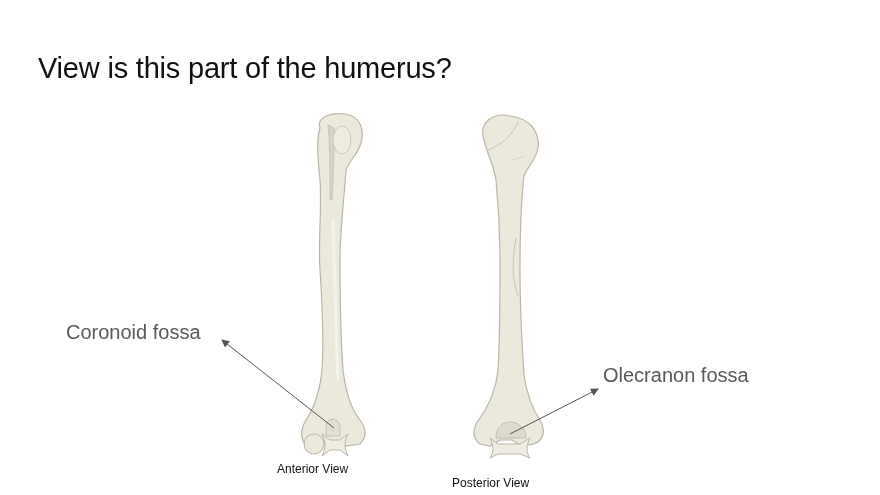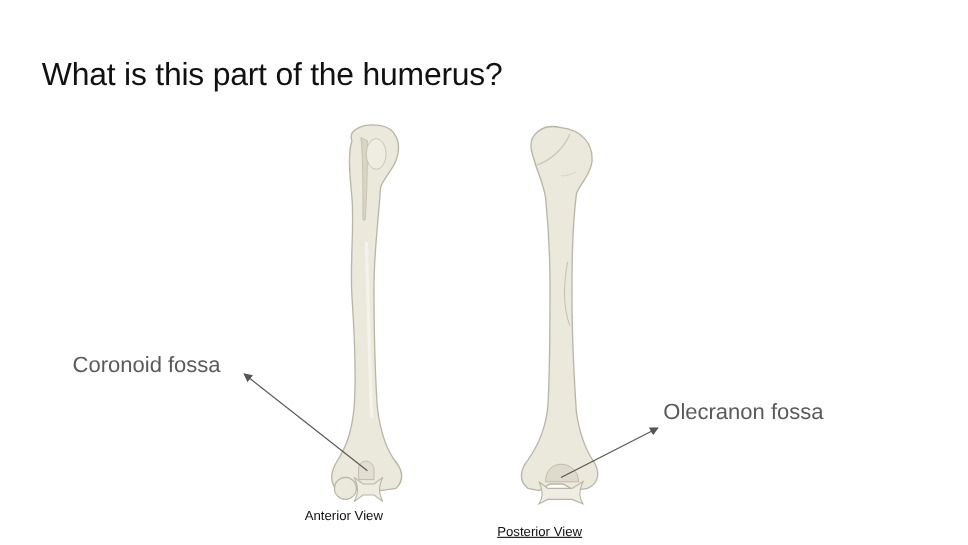--- a/index.html
+++ b/index.html
@@ -9,21 +9,21 @@
   .title { position: absolute; left: 38px; top: 52px; font-size: 29px; color: #111111; white-space: nowrap; letter-spacing: -0.2px; }
   .label { position: absolute; font-size: 20px; color: #595959; white-space: nowrap; }
   .caption { position: absolute; font-size: 12px; color: #111111; white-space: nowrap; }
   svg.art { position: absolute; left: 0; top: 0; }
 </style>
 </head>
 <body>
 
 <div class="slide">
 
-  <div class="title">What is this part of the humerus?</div>
+  <div class="title">View is this part of the humerus?</div>
 
   <svg class="art" width="880" height="495" viewBox="0 0 880 495">
     <defs>
       <marker id="arrowhead" markerWidth="8" markerHeight="8" refX="7" refY="4" orient="auto">
         <path d="M0,0 L8,4 L0,8 Z" fill="#555555"></path>
       </marker>
     </defs>
 
     <g>
       <path d="M320,128 C316,118 330,112 345,114 C360,116 366,130 360,146 C356,156 350,160 346,170
@@ -62,15 +62,15 @@
     </g>
 
     <line x1="334" y1="428" x2="222" y2="340" stroke="#555555" stroke-width="1" marker-end="url(#arrowhead)"></line>
     <line x1="510" y1="434" x2="598" y2="389" stroke="#555555" stroke-width="1" marker-end="url(#arrowhead)"></line>
   </svg>
 
   <div class="label" style="left:66px; top:321px;">Coronoid fossa</div>
   <div class="label" style="left:603px; top:364px;">Olecranon fossa</div>
 
   <div class="caption" style="left:277px; top:462px;">Anterior View</div>
-  <div class="caption" style="left:452px; top:476px;text-decoration:underline;">Posterior View</div>
+  <div class="caption" style="left:452px; top:476px;">Posterior View</div>
 
 </div>
 
 </body></html>

